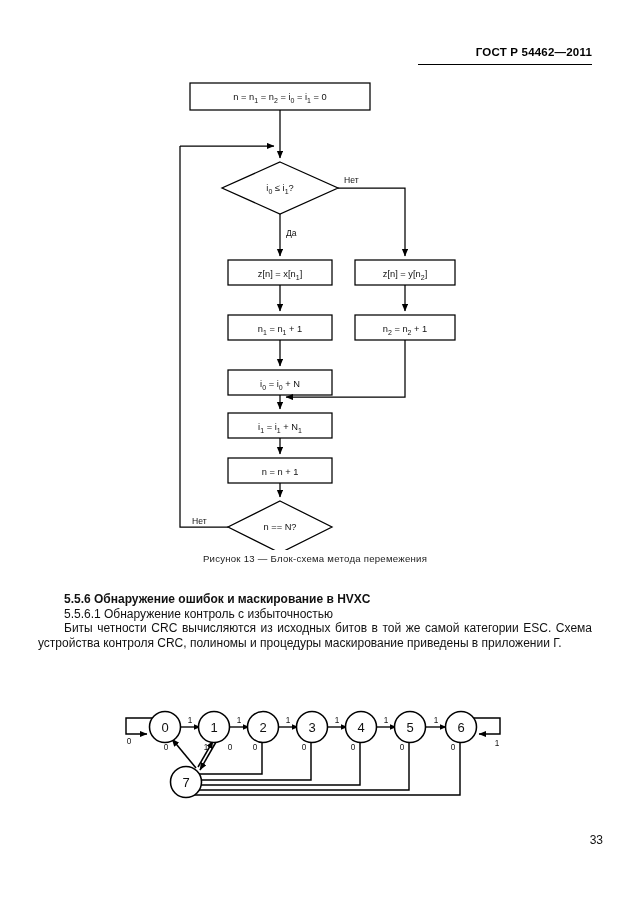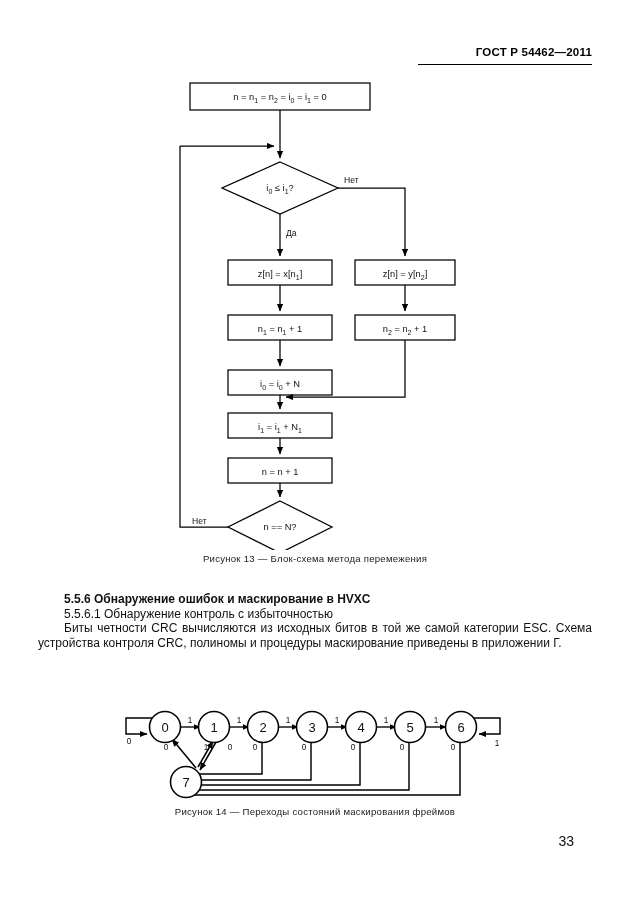--- a/index.html
+++ b/index.html
@@ -42,22 +42,22 @@
   .text-block p{margin:0;}
   .h-sub{font-weight:bold;text-indent:26px;margin-bottom:1px;}
   .p-ind{text-indent:26px;}
 
   
   #fig14{position:absolute;left:0;top:694px;width:630px;height:110px;}
   #fig14 svg{display:block;}
 
   
   .page-num{
-    position:absolute;right:56px;top:833px;
-    font-size:14px;color:#111;
+    position:absolute;right:27px;top:833px;
+    font-size:12px;color:#111;
   }
 
   text{font-family:"Liberation Sans", sans-serif;}
 </style>
 </head>
 <body>
 
 <div class="page">
 
   <div class="header">ГОСТ Р 54462—2011</div>
@@ -237,17 +237,16 @@
         <text x="230" y="56">0</text>
         <text x="255" y="56">0</text>
         <text x="304" y="56">0</text>
         <text x="353" y="56">0</text>
         <text x="402" y="56">0</text>
         <text x="453" y="56">0</text>
       </g>
     </svg>
   </div>
 
-  <div class="fig-caption" id="cap14">Рисунок 14 — Переходы состояний маскирования фреймов</div>
 
   <div class="page-num">33</div>
 
 </div>
 
 </body></html>

